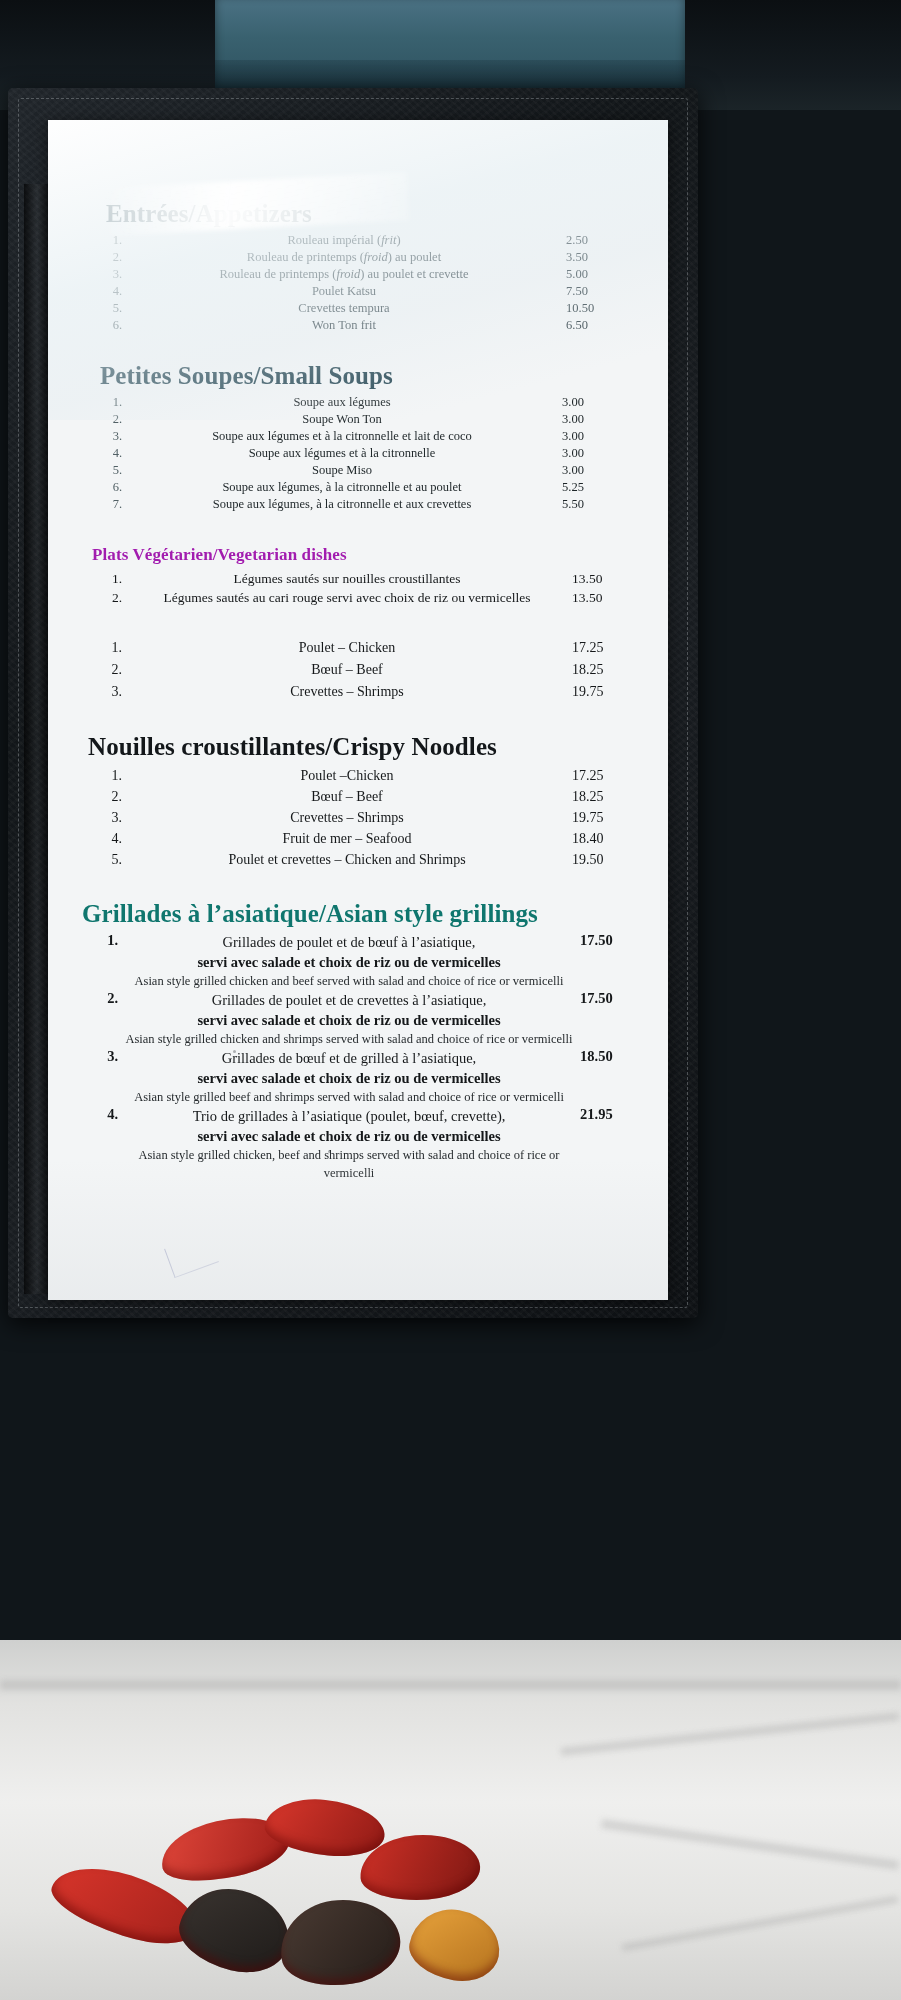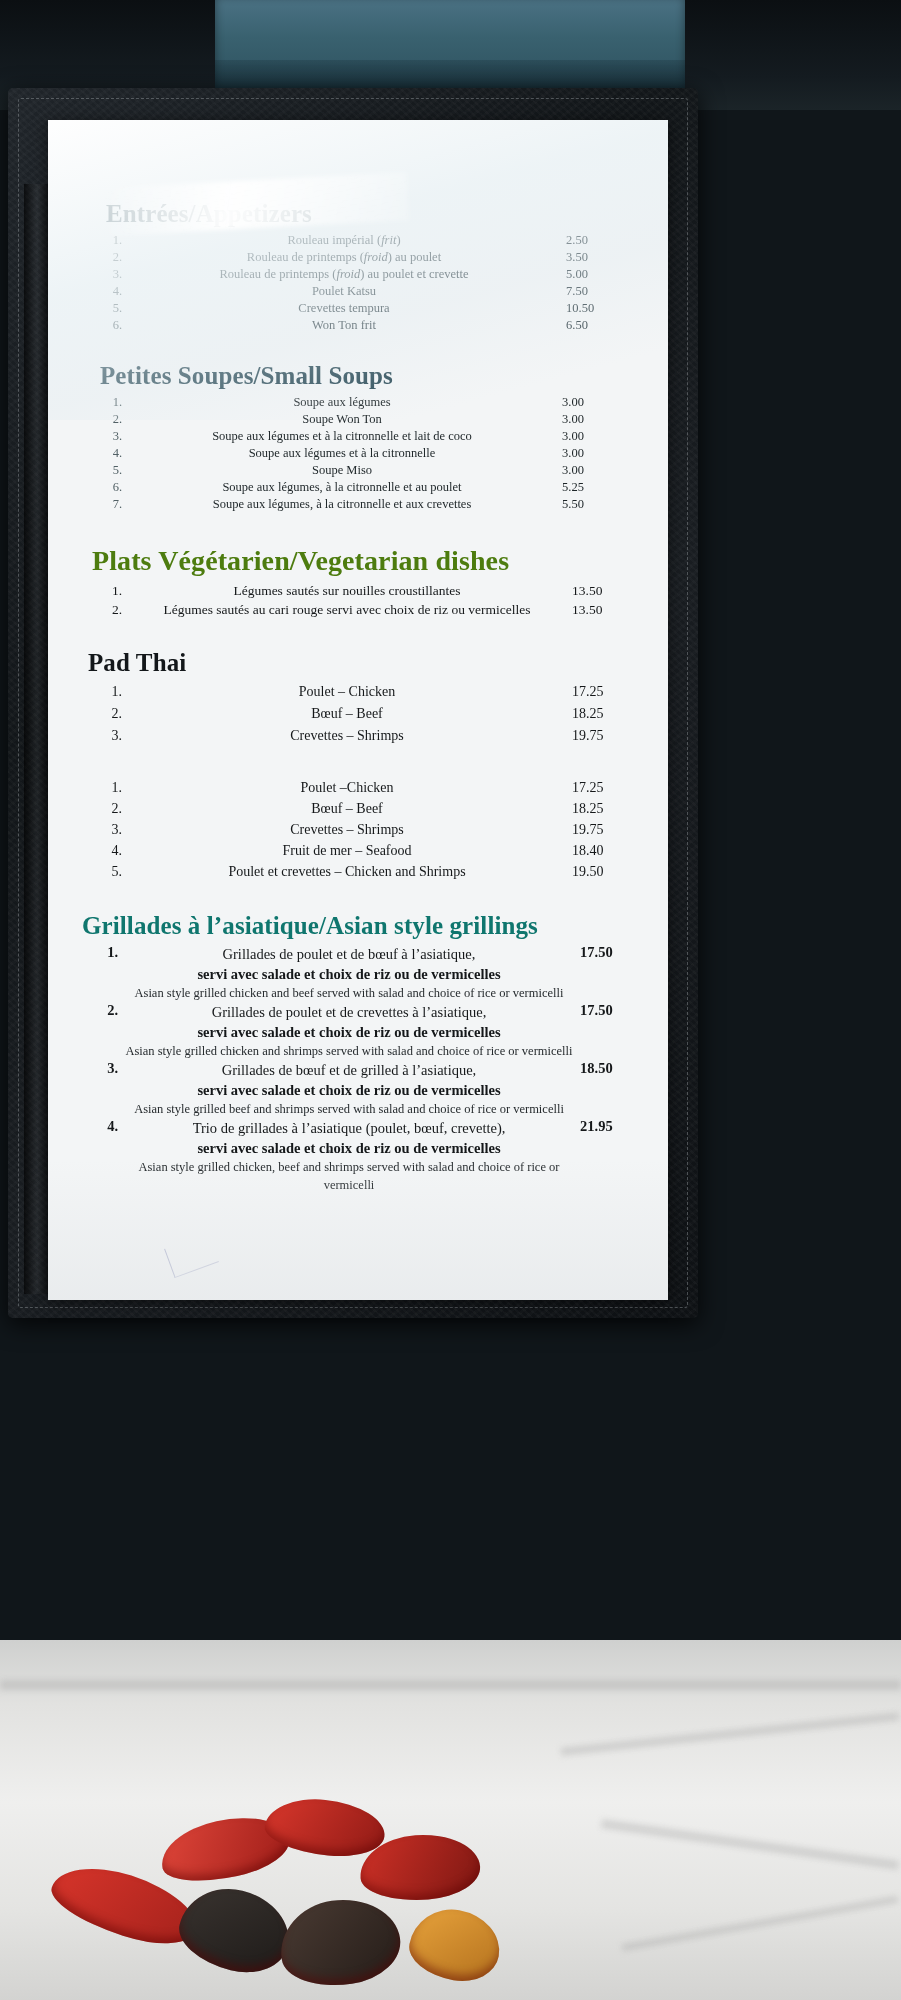--- a/index.html
+++ b/index.html
@@ -131,21 +131,21 @@
 
   .sect { margin-bottom: 10px; }
 
   .sect-title {
     font-weight: 700;
     letter-spacing: .1px;
     margin: 0 0 4px 0;
   }
   .t-app   { font-size: 25px; color:#2f4a54; padding-left: 18px; }
   .t-soup  { font-size: 25px; color:#2b4b57; padding-left: 12px; }
-  .t-veg   { font-size: 28px; color:#4d7c0f; padding-left: 4px; margin-top: 8px; }
+  .t-veg   { font-size: 17px; color:#a21caf; padding-left: 4px; margin-top: 8px; }
   .t-pad   { font-size: 25px; color:#13171a; padding-left: 0px; }
   .t-noodle{ font-size: 25px; color:#13171a; padding-left: 0px; }
   .t-grill { font-size: 25px; color:#0f766e; padding-left: -2px; margin-left:-6px;}
 
   table.items {
     width: 100%;
     border-collapse: collapse;
   }
   table.items td { vertical-align: top; padding: 0; }
   td.num {
@@ -312,21 +312,20 @@
               <tr>
                 <td class="num">2.</td>
                 <td class="name">Légumes sautés au cari rouge servi avec choix de riz ou vermicelles</td>
                 <td class="price">13.50</td>
               </tr>
             </tbody>
           </table>
         </div>
 
         <div class="sect" style="margin-top:30px;">
-          <div class="sect-title t-pad">Pad Thai</div>
           <table class="items pad-block">
             <tbody>
               <tr>
                 <td class="num">1.</td>
                 <td class="name">Poulet – Chicken</td>
                 <td class="price">17.25</td>
               </tr>
               <tr>
                 <td class="num">2.</td>
                 <td class="name">Bœuf – Beef</td>
@@ -335,20 +334,21 @@
               <tr>
                 <td class="num">3.</td>
                 <td class="name">Crevettes – Shrimps</td>
                 <td class="price">19.75</td>
               </tr>
             </tbody>
           </table>
         </div>
 
         <div class="sect" style="margin-top:30px;">
+          <div class="sect-title t-noodle">Nouilles croustillantes/Crispy Noodles</div>
           <table class="items noodle-block">
             <tbody>
               <tr>
                 <td class="num">1.</td>
                 <td class="name">Poulet –Chicken</td>
                 <td class="price">17.25</td>
               </tr>
               <tr>
                 <td class="num">2.</td>
                 <td class="name">Bœuf – Beef</td>

